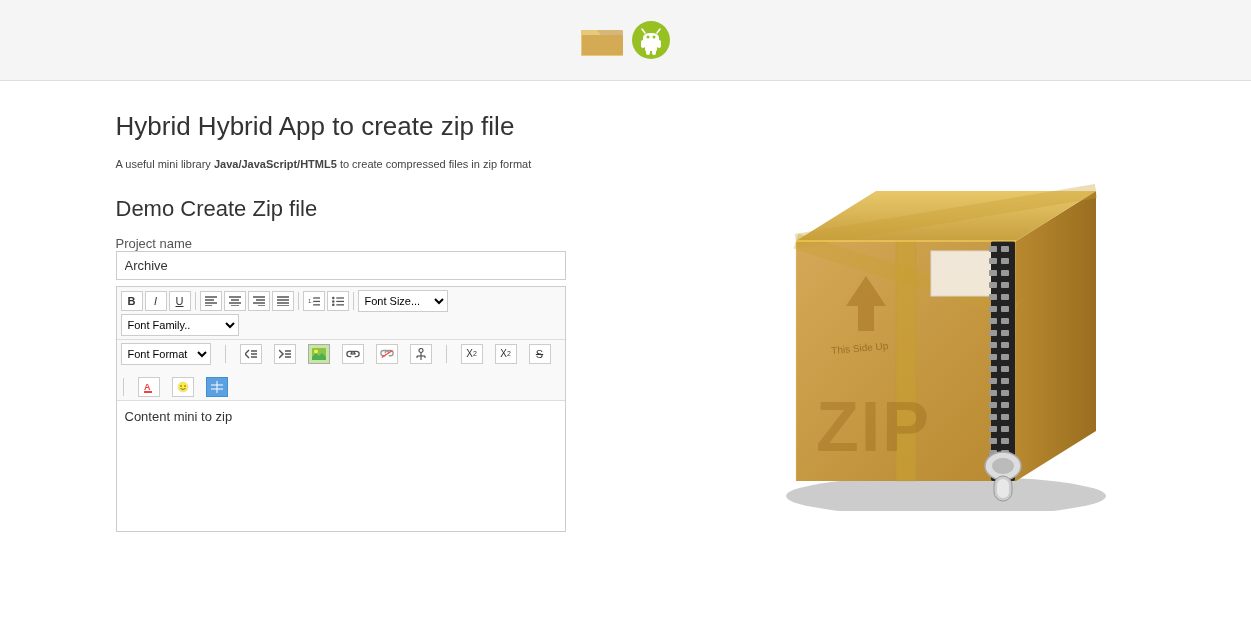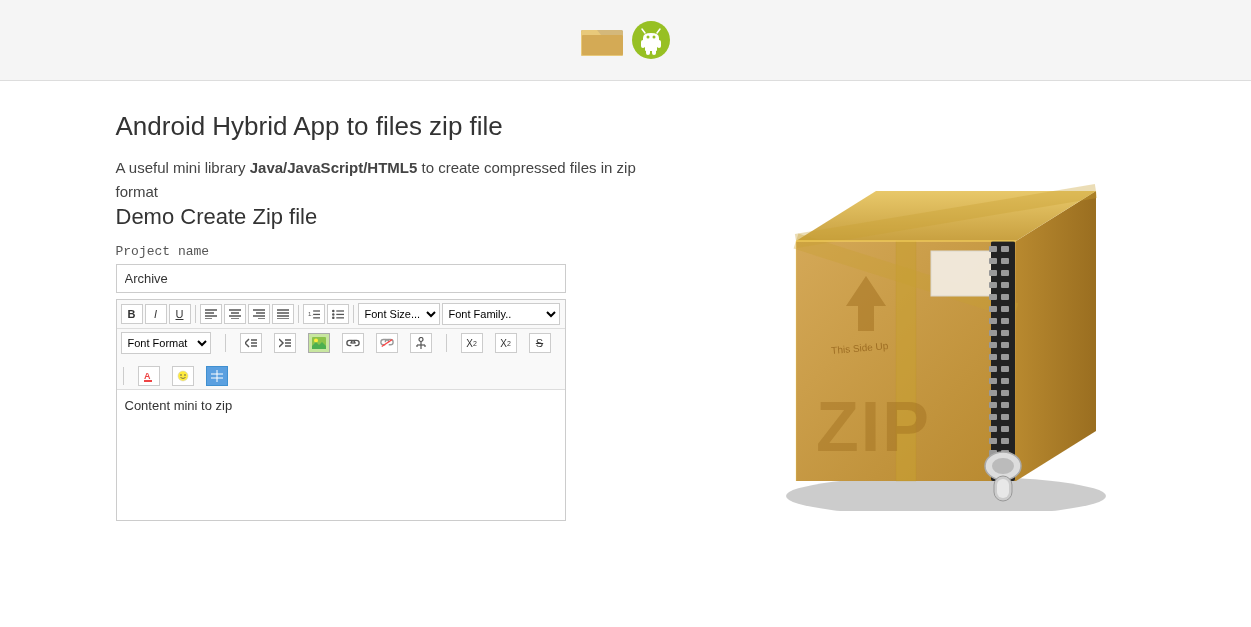--- a/index.html
+++ b/index.html
@@ -67,43 +67,42 @@
 
     
     .page-title {
       font-size: 26px;
       font-weight: normal;
       color: #333;
       margin-bottom: 14px;
     }
 
     .description {
-      font-size: 15px;
+      font-size: 11px;
       color: #444;
       line-height: 1.6;
+      margin-bottom: 22px;
     }
 
     .description strong {
       font-weight: bold;
     }
 
     
     .section-title {
       font-size: 22px;
       font-weight: normal;
       color: #333;
       margin-bottom: 14px;
     }
 
     
     .form-label {
       font-size: 13px;
       color: #555;
-      margin-bottom: 5px;
-      font-family: Liberation Mono, monospace;
     }
 
     .project-name-input {
       width: 100%;
       max-width: 450px;
       padding: 6px 8px;
       border: 1px solid #ccc;
       font-size: 13px;
       color: #333;
       margin-bottom: 6px;
@@ -164,21 +163,21 @@
     .toolbar-select {
       height: 22px;
       font-size: 11px;
       border: 1px solid #ccc;
       background: #fff;
       padding: 0 2px;
       cursor: pointer;
     }
 
     .toolbar-select.font-size {
-      width: 82px;
+      width: 90px;
     }
 
     .toolbar-select.font-family {
       width: 118px;
     }
 
     .toolbar-select.font-format {
       width: 90px;
     }
 
@@ -238,21 +237,21 @@
         <rect x="21" y="29" width="4" height="6" rx="2" fill="#fff"></rect>
       </g>
     </svg>
   </div>
 </div>
 
 <div id="main">
 
   <div id="left-panel">
 
-    <h2 class="page-title">Android Hybrid App to files zip file</h2>
+    <h2 class="page-title">Hybrid Hybrid App to create zip file</h2>
 
     <p class="description">
       <span>A useful mini library </span><strong>Java/JavaScript/HTML5</strong><span> to create compressed files in zip format</span>
     </p>
 
     <h3 class="section-title">Demo Create Zip file</h3>
 
     
     <div class="form-label">Project name</div>
     <input type="text" class="project-name-input" value="Archive" style="">

